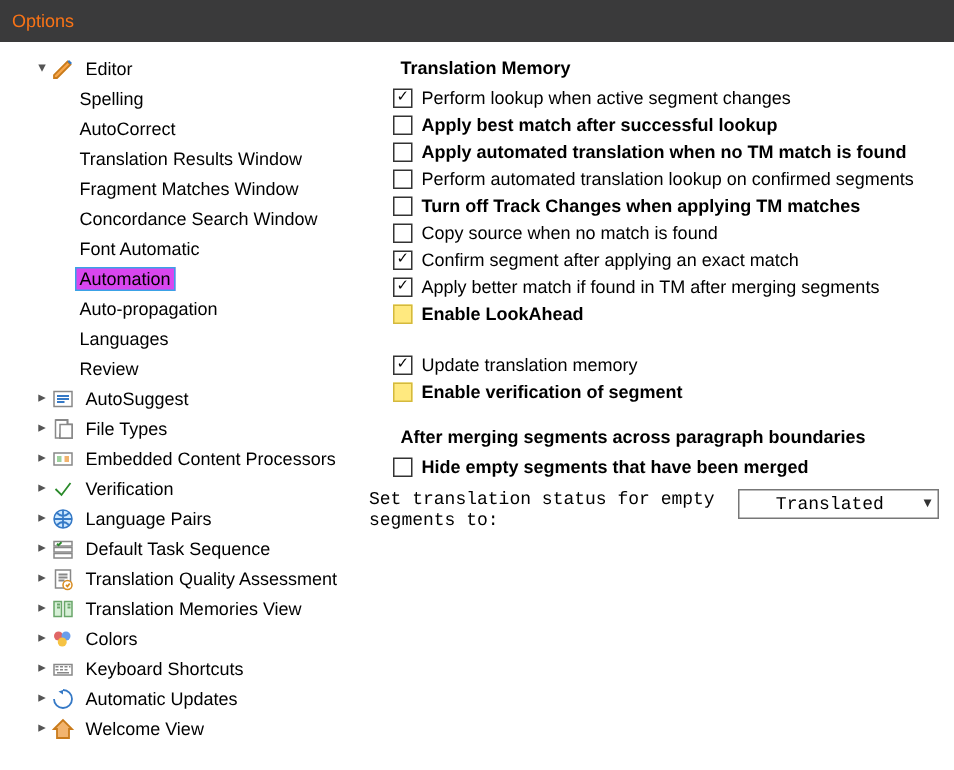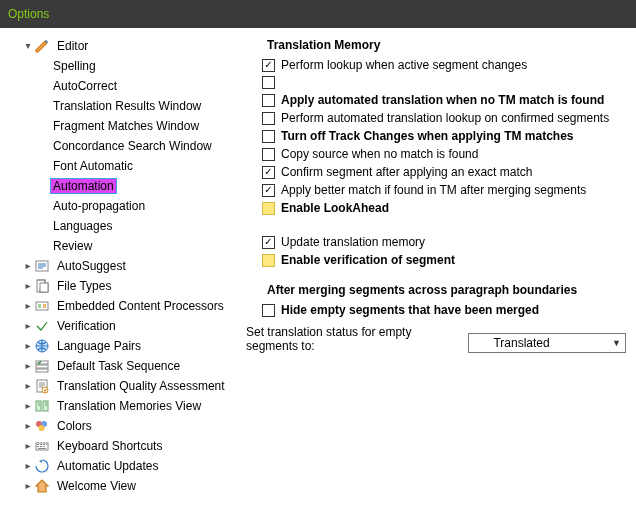--- a/index.html
+++ b/index.html
@@ -10,21 +10,21 @@
     background: #fff;
     color: #000;
     width: 636px;
     height: 513px;
     overflow: hidden;
     display: flex;
     flex-direction: column;
   }
   .titlebar {
     background: #3a3a3b;
-    color: #84cc16;
+    color: #f97316;
     height: 28px;
     display: flex;
     align-items: center;
     padding: 0 8px;
     font-size: 12px;
   }
   .content {
     flex: 1;
     display: flex;
     background: #fff;
@@ -92,22 +92,23 @@
     font-size: 10px;
     line-height: 1;
     color: #000;
   }
   .cb.checked::after { content: "✓"; }
   .cb.highlight { background: #ffe97f; border-color: #d4b93d; }
   .opt-label.bold { font-weight: bold; }
   .gap { height: 12px; }
   .combo-row {
     display: flex;
-    align-items: flex-end;
+    align-items: flex-start;
     margin-top: 8px;
+    font-family: Liberation Mono, monospace;
   }
   .combo {
     margin-left: 6px;
     border: 1px solid #777;
     height: 20px;
     width: 170px;
     display: flex;
     align-items: center;
     justify-content: space-between;
     padding: 0 4px 0 24px;
@@ -309,20 +310,21 @@
       </div>
     </div>
   <div class="panel" id="panel">
       <div class="section-title">Translation Memory</div>
       <div class="opt-row">
         <span class="cb checked"></span>
         <span class="opt-label">Perform lookup when active segment changes</span>
       </div>
       <div class="opt-row">
         <span class="cb"></span>
+        <span class="opt-label bold">Apply best match after successful lookup</span>
       </div>
       <div class="opt-row">
         <span class="cb"></span>
         <span class="opt-label bold">Apply automated translation when no TM match is found</span>
       </div>
       <div class="opt-row">
         <span class="cb"></span>
         <span class="opt-label">Perform automated translation lookup on confirmed segments</span>
       </div>
       <div class="opt-row">

